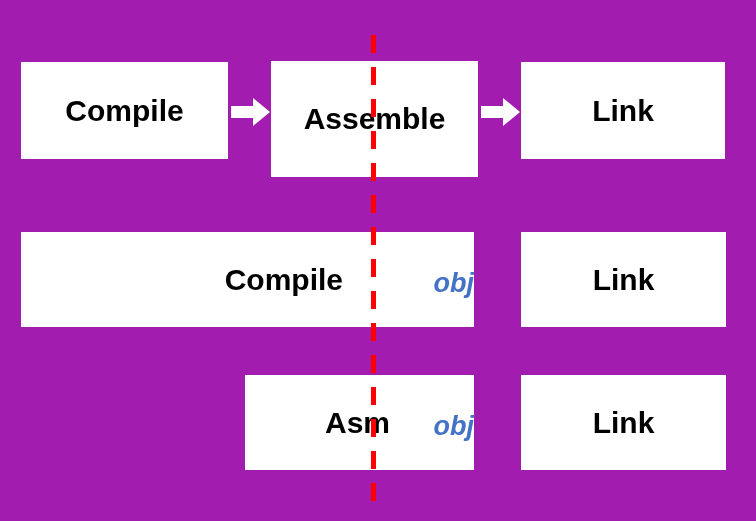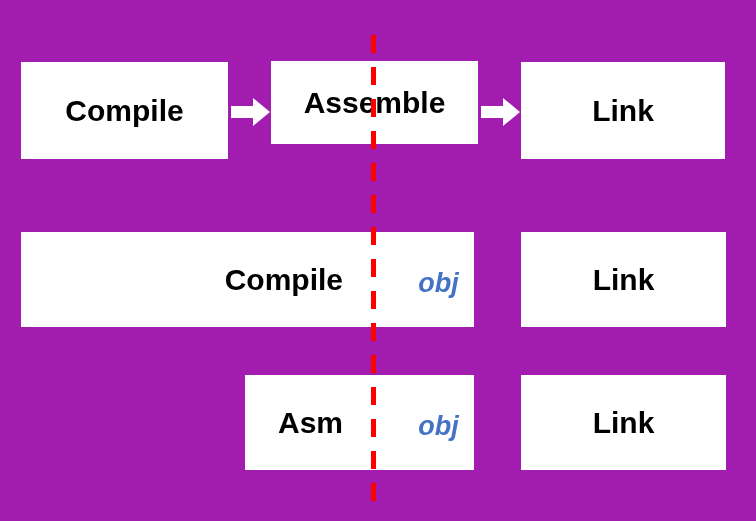--- a/index.html
+++ b/index.html
@@ -19,45 +19,45 @@
     color:#000000;font-weight:bold;font-size:30px;
     letter-spacing:0px;line-height:1;white-space:nowrap;
   }
   .obj-label{
     color:#4472C4;font-weight:bold;font-style:italic;
     font-size:27px;line-height:1;white-space:nowrap;
   }
 
   
   #box-compile-1{left:21px;top:62px;width:207px;height:97px;justify-content:center;}
-  #box-assemble{left:271px;top:61px;width:207px;height:83px;justify-content:center;}
+  #box-assemble{left:271px;top:61px;width:207px;height:116px;justify-content:center;}
   #box-link-1{left:521px;top:62px;width:204px;height:97px;justify-content:center;}
 
   
   #box-compile-2{left:21px;top:232px;width:453px;height:95px;}
   #box-link-2{left:521px;top:232px;width:205px;height:95px;justify-content:center;}
 
   
   #box-asm{left:245px;top:375px;width:229px;height:95px;}
   #box-link-3{left:521px;top:375px;width:205px;height:95px;justify-content:center;}
 
   
   .split-left{
     position:absolute;top:0;bottom:0;
     display:flex;align-items:center;justify-content:flex-end;
   }
   .split-right{
     position:absolute;top:8px;bottom:0;
-    display:flex;align-items:center;justify-content:center;
+    display:flex;align-items:center;justify-content:flex-end;
   }
   
   #box-compile-2 .split-left{left:0;width:322px;}
   #box-compile-2 .split-right{left:382px;right:0;}
   
-  #box-asm .split-left{left:0;width:98px;}
+  #box-asm .split-left{left:0;width:98px;padding-left:47px;}
   #box-asm .split-right{left:158px;right:0;}
 
   
   .arrow{position:absolute;}
   #arrow-1{left:231px;top:98px;width:39px;height:28px;}
   #arrow-2{left:481px;top:98px;width:39px;height:28px;}
 
   
   #dashed-divider{
     position:absolute;left:371px;top:35px;width:5px;height:466px;

